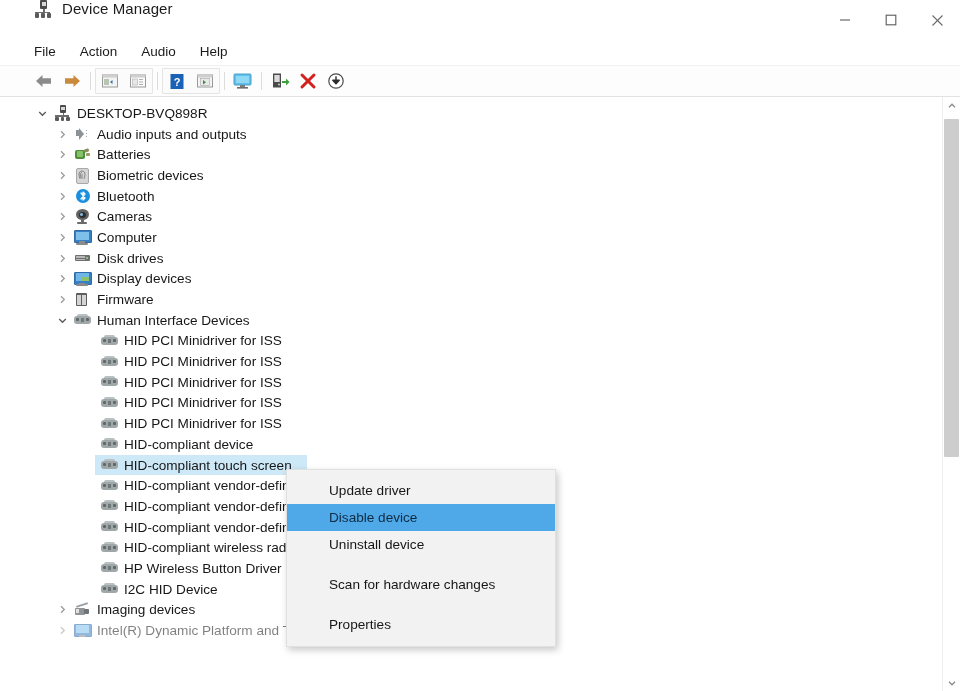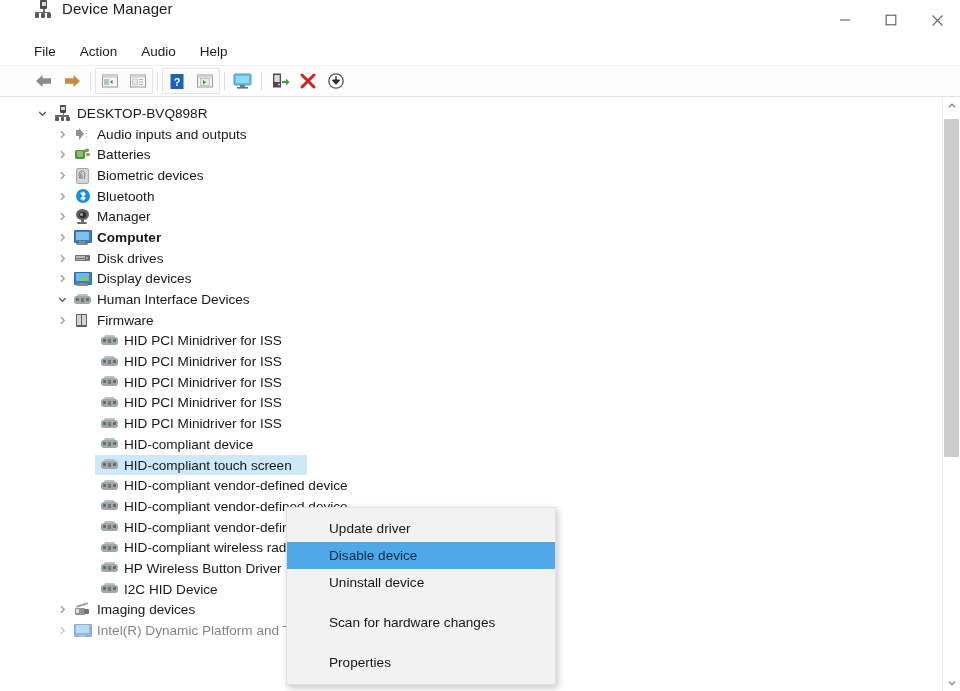--- a/index.html
+++ b/index.html
@@ -440,24 +440,24 @@
               <path d="M3 1.2 L6.3 4.5 L3 7.8" fill="none" stroke="#9a9a9a" stroke-width="1.25"></path>
             </svg>
         </div>
         <div class="ico" style="margin-left:5px;">
           <div style="position:absolute;left:1.5px;top:0.5px;width:13px;height:11px;background:#626262;border-radius:50%;"></div>
           <div style="position:absolute;left:4.5px;top:3px;width:7px;height:6px;background:#2c2c2c;border-radius:50%;"></div>
           <div style="position:absolute;left:6px;top:4.2px;width:3px;height:2.6px;background:#7fb6d8;border-radius:50%;"></div>
           <div style="position:absolute;left:6.5px;top:11px;width:3px;height:3px;background:#6b6b6b;"></div>
           <div style="position:absolute;left:3px;top:13.6px;width:10px;height:1.8px;background:#6b6b6b;border-radius:1px;"></div>
         </div>
-        <div class="lbl">Manager</div>
-      </div>
-
-      <div class="row" style="padding-left:56px;font-weight:bold;">
+        <div class="lbl">Cameras</div>
+      </div>
+
+      <div class="row" style="padding-left:56px;">
         <div class="chev">
           <svg width="9" height="9" viewBox="0 0 9 9">
               <path d="M3 1.2 L6.3 4.5 L3 7.8" fill="none" stroke="#9a9a9a" stroke-width="1.25"></path>
             </svg>
         </div>
         <div class="ico" style="margin-left:5px;">
           <div class="i-mon" style="background:#3a7fc4;border:1px solid #2e6aa8;"></div>
           <div style="position:absolute;left:1.5px;top:2.5px;width:13px;height:8px;background:#7fc0ea;"></div>
           <div class="i-base"></div>
           <div style="position:absolute;left:2px;top:13.6px;width:12px;height:1.6px;background:#8a8a8a;border-radius:1px;"></div>
@@ -492,47 +492,47 @@
           <div style="position:absolute;left:7px;top:6px;width:7.5px;height:4.5px;background:#8dc46a;"></div>
           <div class="i-base"></div>
           <div style="position:absolute;left:2px;top:13.6px;width:12px;height:1.6px;background:#8a8a8a;border-radius:1px;"></div>
         </div>
         <div class="lbl">Display devices</div>
       </div>
 
       <div class="row" style="padding-left:56px;">
         <div class="chev">
           <svg width="9" height="9" viewBox="0 0 9 9">
-              <path d="M1.2 3 L4.5 6.3 L7.8 3" fill="none" stroke="#5a5a5a" stroke-width="1.3"></path>
-            </svg>
-        </div>
-        <div class="ico" style="margin-left:5px;">
-          <div class="hid">
-              <div class="top"></div>
-              <div class="body"></div>
-              <div class="d1"></div>
-              <div class="d3"></div>
-              <div class="d2"></div>
-            </div>
-        </div>
-        <div class="lbl">Human Interface Devices</div>
-      </div>
-
-      <div class="row" style="padding-left:56px;">
-        <div class="chev">
-          <svg width="9" height="9" viewBox="0 0 9 9">
               <path d="M3 1.2 L6.3 4.5 L3 7.8" fill="none" stroke="#9a9a9a" stroke-width="1.25"></path>
             </svg>
         </div>
         <div class="ico" style="margin-left:5px;">
           <div style="position:absolute;left:2px;top:1.5px;width:11px;height:13px;background:#5e5e5e;border-radius:1px;"></div>
           <div style="position:absolute;left:3.3px;top:3px;width:3.6px;height:10px;background:#d4d4d4;"></div>
           <div style="position:absolute;left:8.2px;top:3px;width:3.6px;height:10px;background:#d4d4d4;"></div>
         </div>
         <div class="lbl">Firmware</div>
+      </div>
+
+      <div class="row" style="padding-left:56px;">
+        <div class="chev">
+          <svg width="9" height="9" viewBox="0 0 9 9">
+              <path d="M1.2 3 L4.5 6.3 L7.8 3" fill="none" stroke="#5a5a5a" stroke-width="1.3"></path>
+            </svg>
+        </div>
+        <div class="ico" style="margin-left:5px;">
+          <div class="hid">
+              <div class="top"></div>
+              <div class="body"></div>
+              <div class="d1"></div>
+              <div class="d3"></div>
+              <div class="d2"></div>
+            </div>
+        </div>
+        <div class="lbl">Human Interface Devices</div>
       </div>
 
       <div class="row" style="padding-left:101px;">
         <div class="ico">
             <div class="hid">
               <div class="top"></div>
               <div class="body"></div>
               <div class="d1"></div>
               <div class="d3"></div>
               <div class="d2"></div>
@@ -710,21 +710,21 @@
             </svg>
         </div>
         <div class="ico" style="margin-left:5px;">
           <div class="i-mon" style="background:#3a7fc4;border:1px solid #2e6aa8;"></div>
           <div style="position:absolute;left:1.5px;top:2.5px;width:13px;height:8px;background:#7fc0ea;"></div>
           <div class="i-base"></div>
         </div>
         <div class="lbl">Intel(R) Dynamic Platform and Thermal Framework</div>
       </div>
 
-      <div class="ctxmenu" style="left:286px;top:372px;width:268px;margin-top:38px;">
+      <div class="ctxmenu" style="left:286px;top:372px;width:268px;">
         <div class="ctx-item">
           <span>Update driver</span>
         </div>
         <div class="ctx-item hl">
           <span>Disable device</span>
         </div>
         <div class="ctx-item">
           <span>Uninstall device</span>
         </div>
         <div class="ctx-sep"></div>

